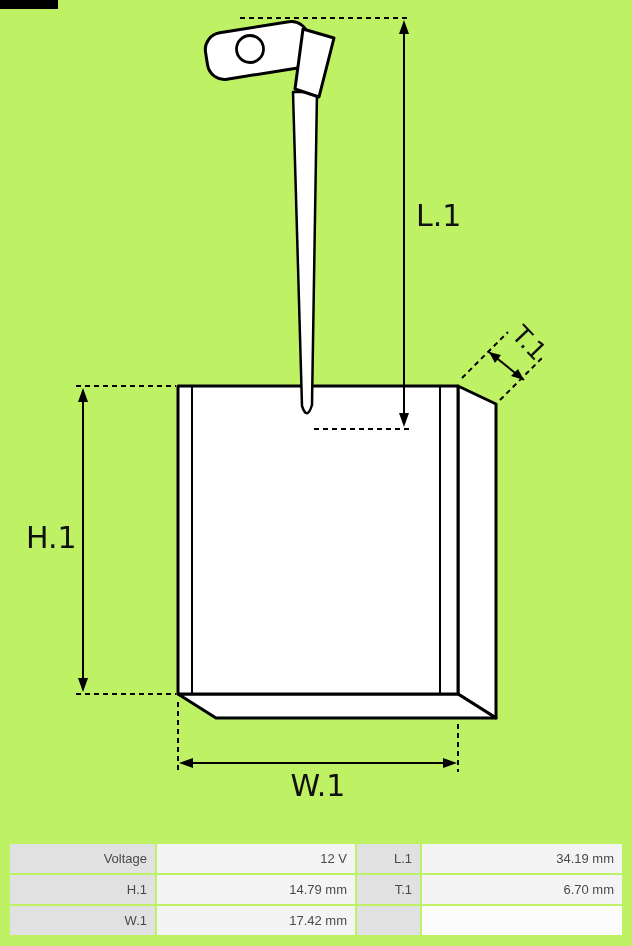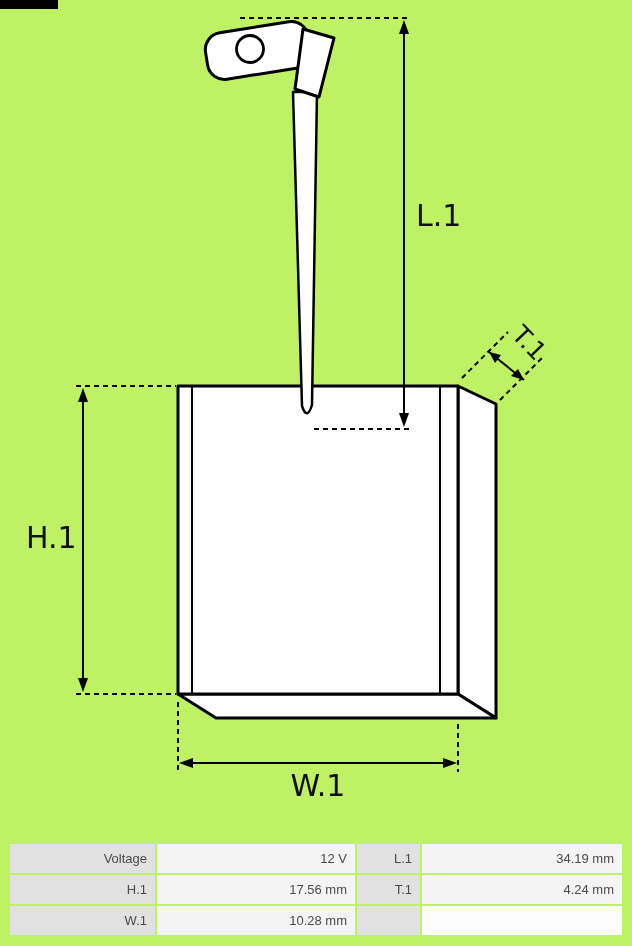--- a/index.html
+++ b/index.html
@@ -101,26 +101,26 @@
     </colgroup>
     <tbody>
       <tr>
         <td class="label">Voltage</td>
         <td class="value">12 V</td>
         <td class="label">L.1</td>
         <td class="value">34.19 mm</td>
       </tr>
       <tr>
         <td class="label">H.1</td>
-        <td class="value">17.56 mm</td>
+        <td class="value">14.79 mm</td>
         <td class="label">T.1</td>
-        <td class="value">4.24 mm</td>
+        <td class="value">6.70 mm</td>
       </tr>
       <tr>
         <td class="label">W.1</td>
-        <td class="value">10.28 mm</td>
+        <td class="value">17.42 mm</td>
         <td class="label"></td>
         <td class="value"></td>
       </tr>
     </tbody>
   </table>
 
 </div>
 
 </body></html>

